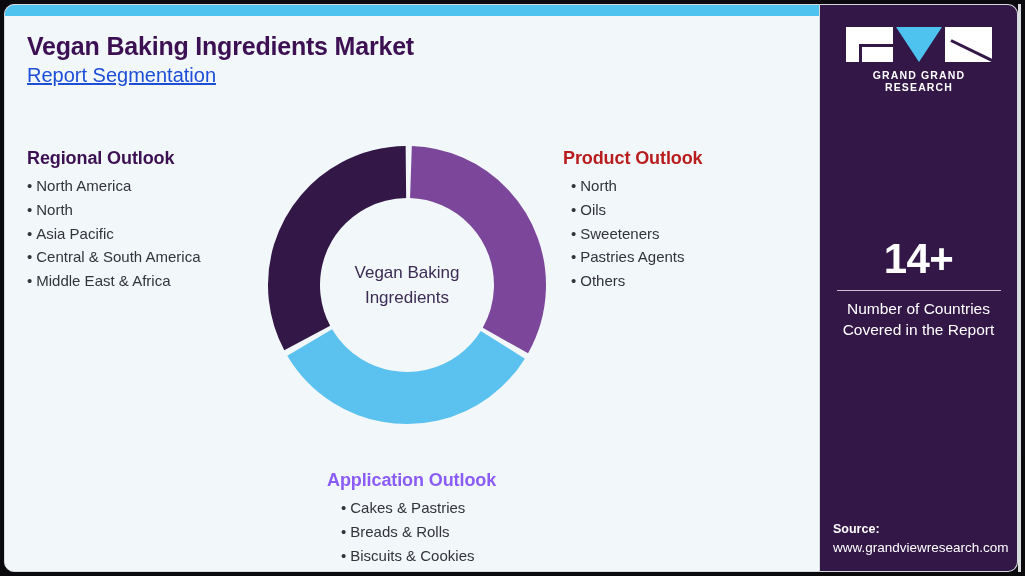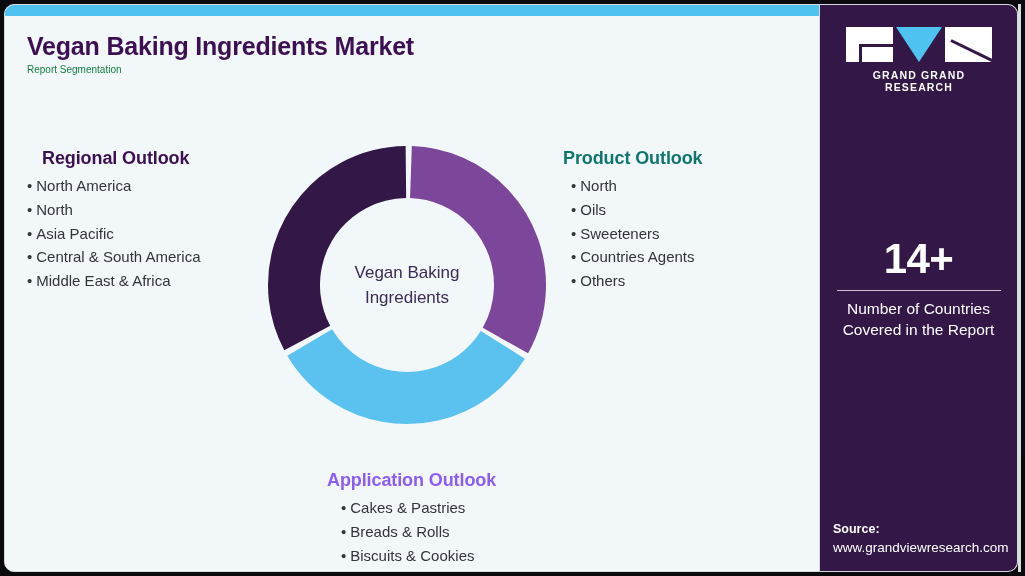--- a/index.html
+++ b/index.html
@@ -47,46 +47,47 @@
     top: 27px;
     font-size: 25px;
     font-weight: bold;
     color: #3c1053;
     letter-spacing: -0.2px;
   }
   .subtitle {
     position: absolute;
     left: 22px;
     top: 59px;
-    font-size: 10px;
-    color: #15803d;
+    font-size: 20px;
+    color: #1d4ed8;
+    text-decoration: underline;
   }
 
   
   .outlook { position: absolute; }
   .outlook h2 {
     font-size: 18px;
     font-weight: bold;
     margin-bottom: 5px;
     letter-spacing: -0.1px;
   }
   .outlook ul { list-style: none; }
   .outlook li {
     font-size: 15px;
     color: #33333c;
     line-height: 23.8px;
     white-space: nowrap;
   }
   .outlook li .bullet { margin-right: 4px; }
 
   #regional-outlook { left: 22px; top: 143px; }
-  #regional-outlook h2 { color: #3c1053; margin-left: 15px; }
+  #regional-outlook h2 { color: #3c1053; }
 
   #product-outlook { left: 558px; top: 143px; }
-  #product-outlook h2 { color: #0f766e; }
+  #product-outlook h2 { color: #b91c1c; }
   #product-outlook ul { padding-left: 8px; }
 
   #application-outlook { left: 322px; top: 433px; }
   #application-outlook h2 { color: #8b5cf6; padding-left: 0px; margin-top: 32px; }
   #application-outlook ul { padding-left: 14px; }
 
   
   #donut-chart {
     position: absolute;
     left: 258px;
@@ -247,21 +248,21 @@
         <li><span class="bullet">•</span><span>Middle East &amp; Africa</span></li>
       </ul>
     </div>
 
     <div class="outlook" id="product-outlook">
       <h2>Product Outlook</h2>
       <ul>
         <li><span class="bullet">•</span><span>North</span></li>
         <li><span class="bullet">•</span><span>Oils</span></li>
         <li><span class="bullet">•</span><span>Sweeteners</span></li>
-        <li><span class="bullet">•</span><span>Countries Agents</span></li>
+        <li><span class="bullet">•</span><span>Pastries Agents</span></li>
         <li><span class="bullet">•</span><span>Others</span></li>
       </ul>
     </div>
 
     <div class="outlook" id="application-outlook">
       <h2>Application Outlook</h2>
       <ul>
         <li><span class="bullet">•</span><span>Cakes &amp; Pastries</span></li>
         <li><span class="bullet">•</span><span>Breads &amp; Rolls</span></li>
         <li><span class="bullet">•</span><span>Biscuits &amp; Cookies</span></li>

